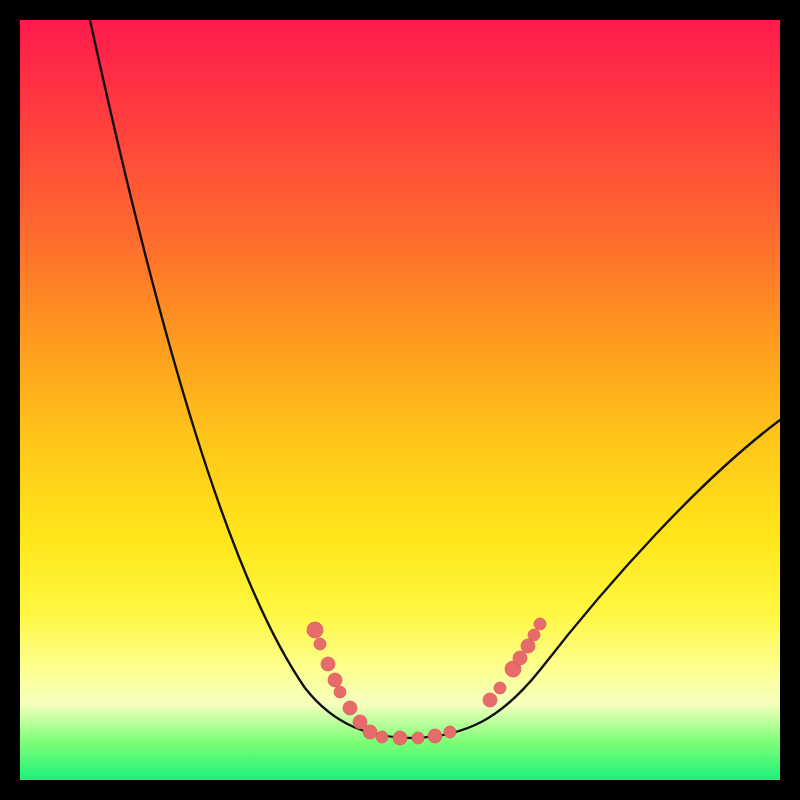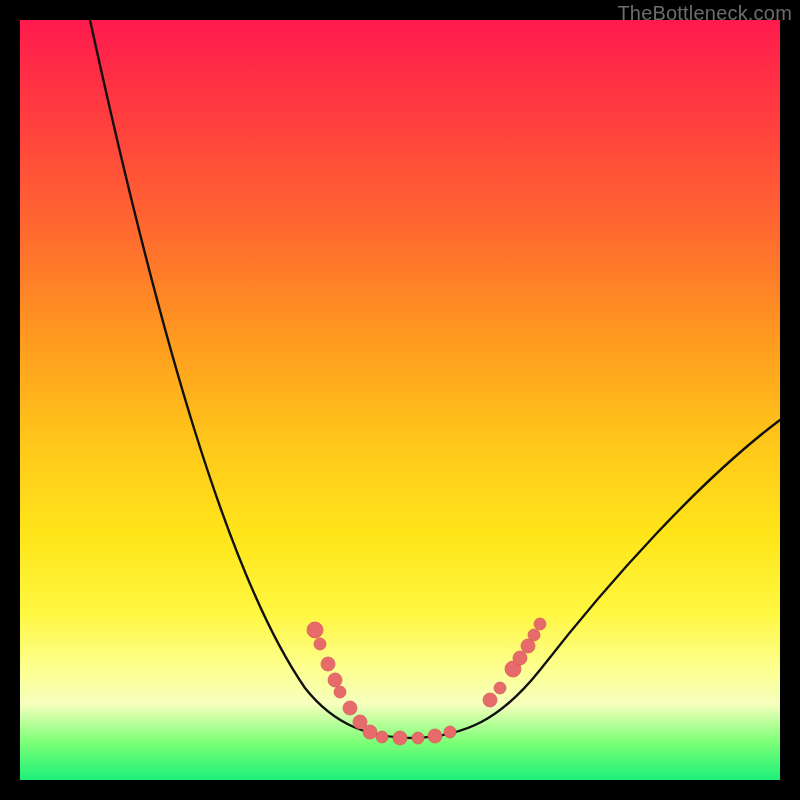--- a/index.html
+++ b/index.html
@@ -53,21 +53,20 @@
     top: 0;
     width: 760px;
     height: 760px;
     pointer-events: none;
   }
 </style>
 </head>
 <body>
 
 <div class="stage">
-  <div class="watermark">TheBottleneck.com</div>
 
   <div class="plot">
     <svg class="curve" viewBox="0 0 760 760">
       <path fill="none" stroke="#111111" stroke-width="2.4" stroke-linecap="round" d="M 70 0 C 140 320, 210 560, 285 668 C 315 706, 350 718, 395 718 C 445 716, 480 700, 520 650 C 590 560, 680 460, 760 400"></path>
       <g id="marker-group">
           <circle cx="295" cy="610" r="8" fill="#e86b6b" stroke="#d95a5a" stroke-width="0.8"></circle>
           <circle cx="300" cy="624" r="6" fill="#e86b6b" stroke="#d95a5a" stroke-width="0.8"></circle>
           <circle cx="308" cy="644" r="7" fill="#e86b6b" stroke="#d95a5a" stroke-width="0.8"></circle>
           <circle cx="315" cy="660" r="7" fill="#e86b6b" stroke="#d95a5a" stroke-width="0.8"></circle>
           <circle cx="320" cy="672" r="6" fill="#e86b6b" stroke="#d95a5a" stroke-width="0.8"></circle>

